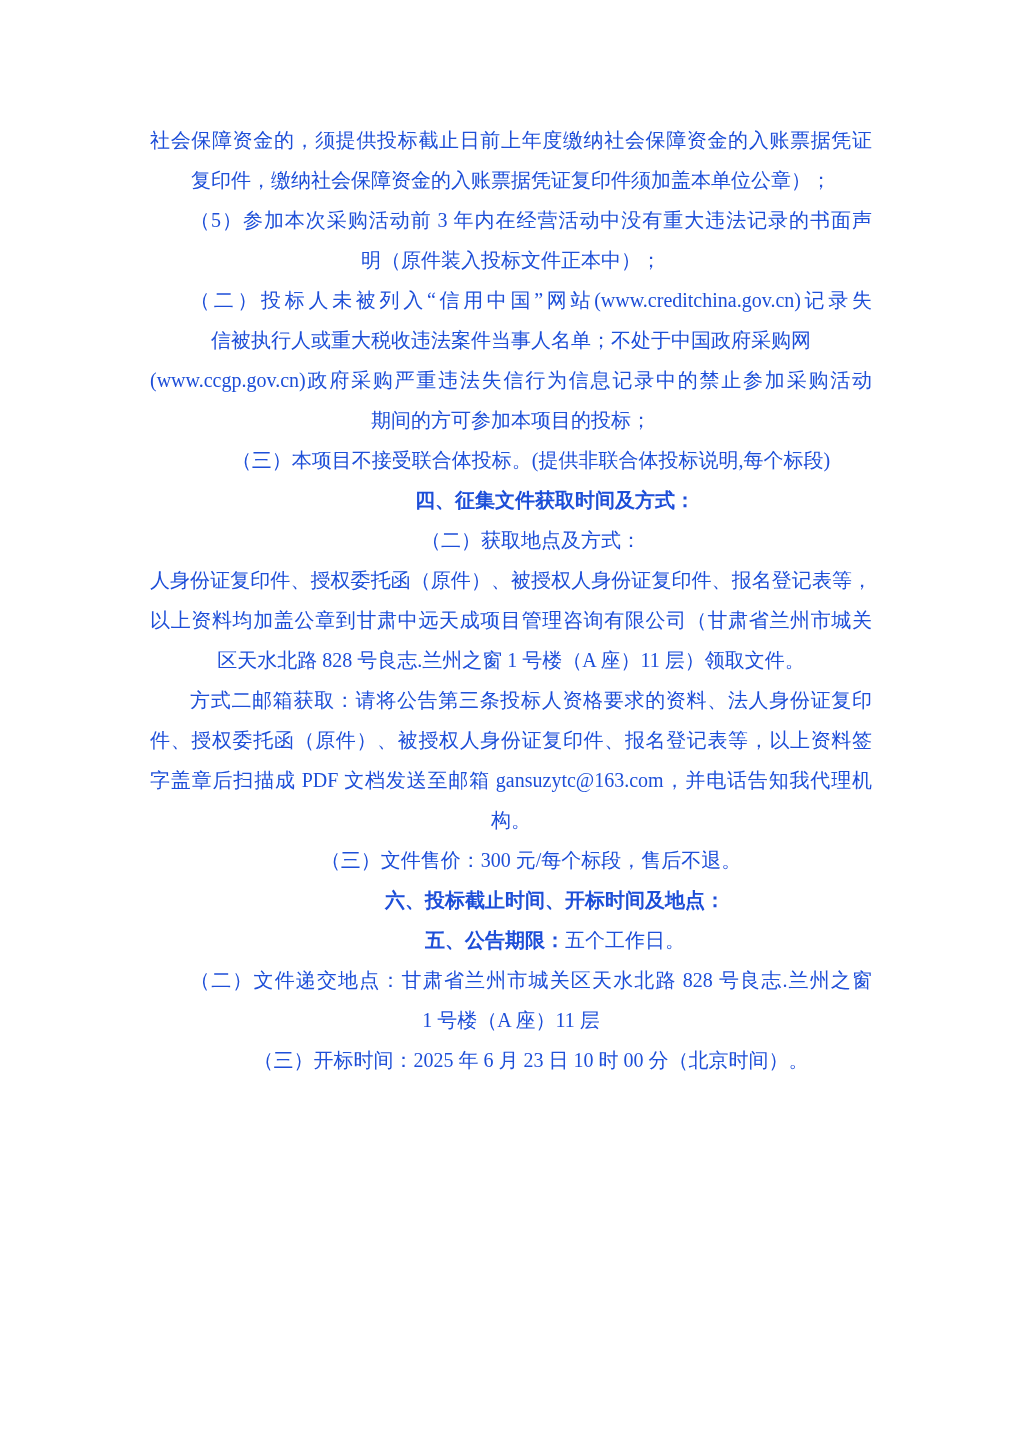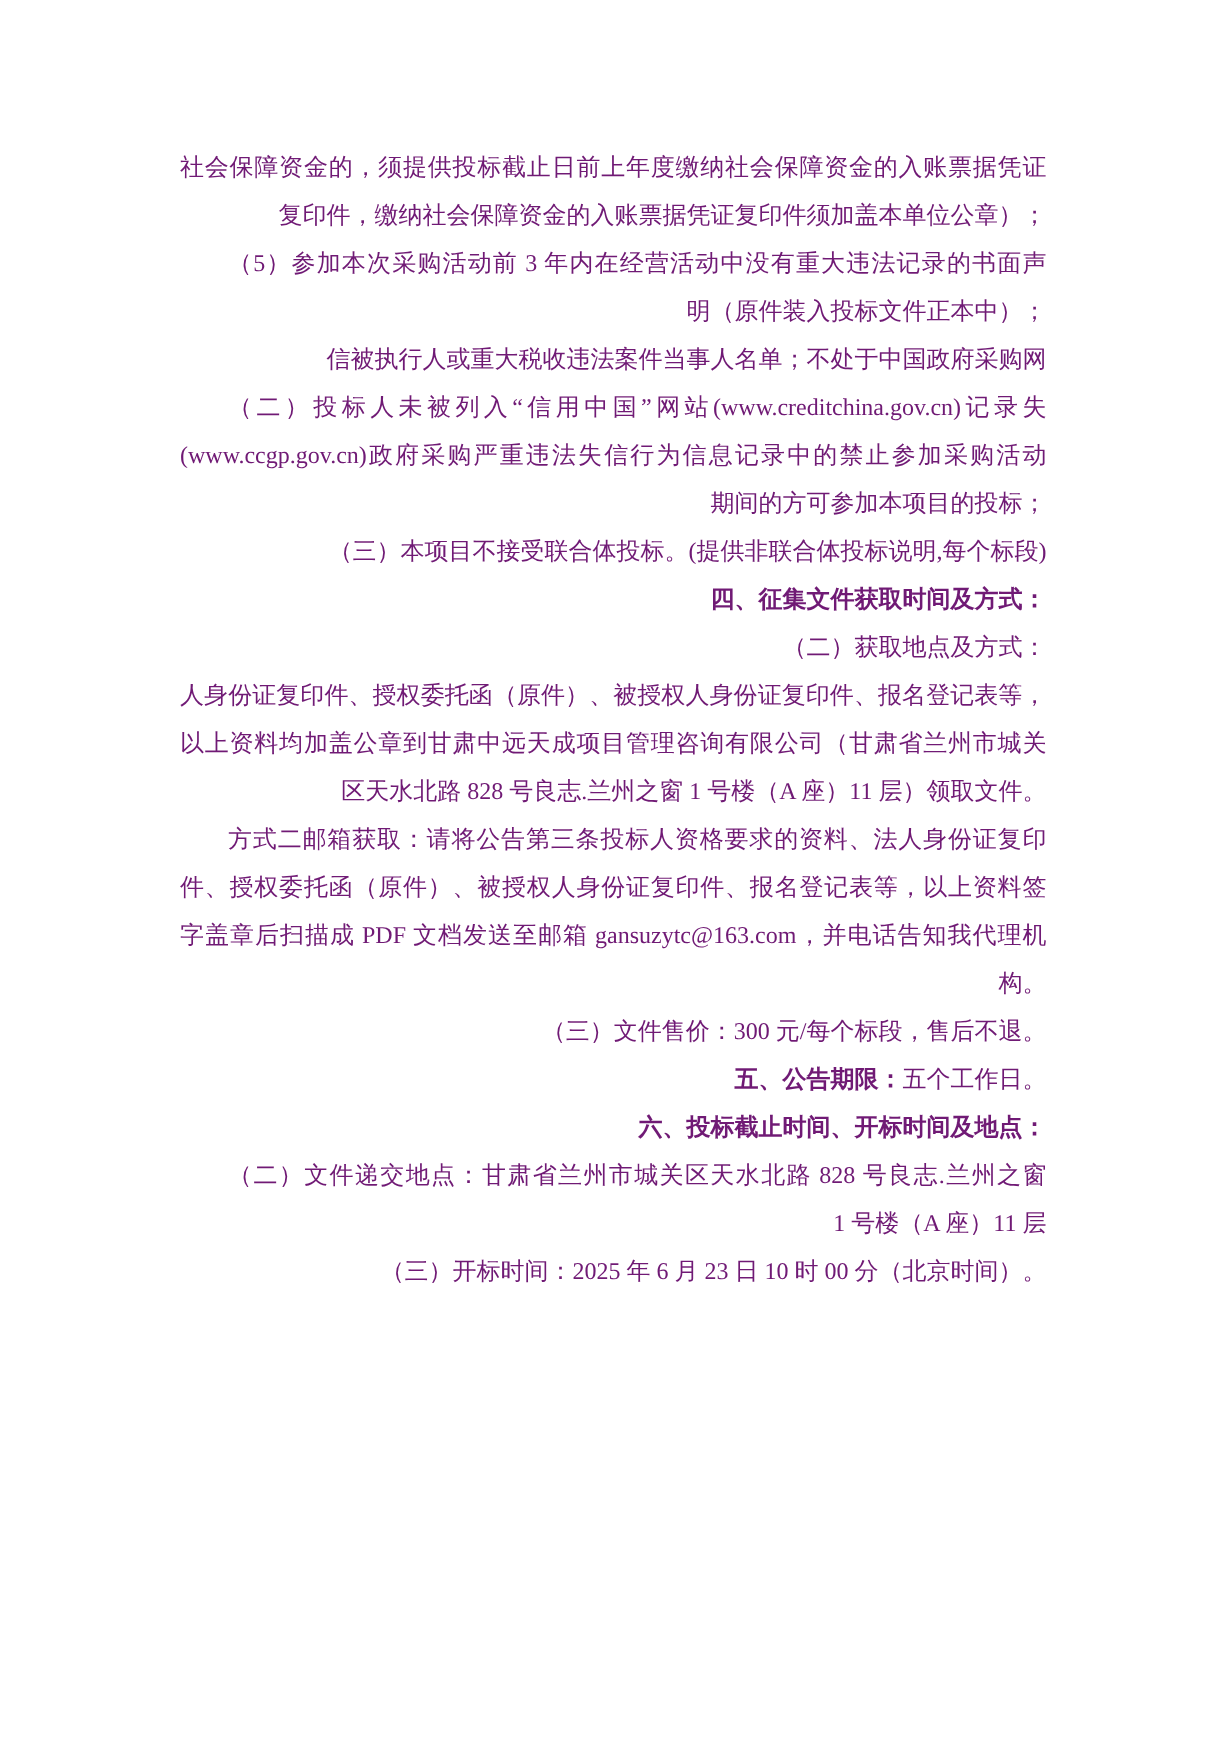--- a/index.html
+++ b/index.html
@@ -12,28 +12,28 @@
     width: 1024px;
     height: 1448px;
     background: #ffffff;
     overflow: hidden;
   }
   .text-block {
     position: absolute;
     left: 150px;
     top: 120px;
     width: 722px;
-    color: #701a75;
+    color: #1d4ed8;
     font-family: "Liberation Serif", "DejaVu Serif", serif;
     font-size: 20px;
     line-height: 40px;
   }
   .line {
     height: 40px;
-    text-align: right;
+    text-align: center;
     white-space: normal;
   }
   .line.justify {
     text-align: justify;
     text-align-last: justify;
   }
   .line.indent {
     text-indent: 40px;
   }
   .run.bold {
@@ -44,34 +44,34 @@
 </style>
 </head>
 <body>
 
 <div class="page">
   <div class="text-block" id="text-block">
       <div class="line justify"><span class="run">社会保障资金的，须提供投标截止日前上年度缴纳社会保障资金的入账票据凭证</span></div>
       <div class="line"><span class="run">复印件，缴纳社会保障资金的入账票据凭证复印件须加盖本单位公章）；</span></div>
       <div class="line indent justify"><span class="run">（5）参加本次采购活动前 3 年内在经营活动中没有重大违法记录的书面声</span></div>
       <div class="line"><span class="run">明（原件装入投标文件正本中）；</span></div>
+      <div class="line indent justify"><span class="run">（二）投标人未被列入“信用中国”网站(www.creditchina.gov.cn)记录失</span></div>
       <div class="line"><span class="run">信被执行人或重大税收违法案件当事人名单；不处于中国政府采购网</span></div>
-      <div class="line indent justify"><span class="run">（二）投标人未被列入“信用中国”网站(www.creditchina.gov.cn)记录失</span></div>
       <div class="line justify"><span class="run">(www.ccgp.gov.cn)政府采购严重违法失信行为信息记录中的禁止参加采购活动</span></div>
       <div class="line"><span class="run">期间的方可参加本项目的投标；</span></div>
       <div class="line indent"><span class="run">（三）本项目不接受联合体投标。(提供非联合体投标说明,每个标段)</span></div>
       <div class="line indent"><span class="run bold">四、征集文件获取时间及方式：</span></div>
       <div class="line indent"><span class="run">（二）获取地点及方式：</span></div>
       <div class="line justify"><span class="run">人身份证复印件、授权委托函（原件）、被授权人身份证复印件、报名登记表等，</span></div>
       <div class="line justify"><span class="run">以上资料均加盖公章到甘肃中远天成项目管理咨询有限公司（甘肃省兰州市城关</span></div>
       <div class="line"><span class="run">区天水北路 828 号良志.兰州之窗 1 号楼（A 座）11 层）领取文件。</span></div>
       <div class="line indent justify"><span class="run">方式二邮箱获取：请将公告第三条投标人资格要求的资料、法人身份证复印</span></div>
       <div class="line justify"><span class="run">件、授权委托函（原件）、被授权人身份证复印件、报名登记表等，以上资料签</span></div>
       <div class="line justify"><span class="run">字盖章后扫描成 PDF 文档发送至邮箱 gansuzytc@163.com，并电话告知我代理机</span></div>
       <div class="line"><span class="run">构。</span></div>
       <div class="line indent"><span class="run">（三）文件售价：300 元/每个标段，售后不退。</span></div>
+      <div class="line indent"><span class="run bold">六、投标截止时间、开标时间及地点：</span></div>
       <div class="line indent"><span class="run bold">五、公告期限：</span><span class="run">五个工作日。</span></div>
-      <div class="line indent"><span class="run bold">六、投标截止时间、开标时间及地点：</span></div>
       <div class="line indent justify"><span class="run">（二）文件递交地点：甘肃省兰州市城关区天水北路 828 号良志.兰州之窗</span></div>
       <div class="line"><span class="run">1 号楼（A 座）11 层</span></div>
       <div class="line indent"><span class="run">（三）开标时间：2025 年 6 月 23 日 10 时 00 分（北京时间）。</span></div>
     </div>
 </div>
 
 </body></html>

